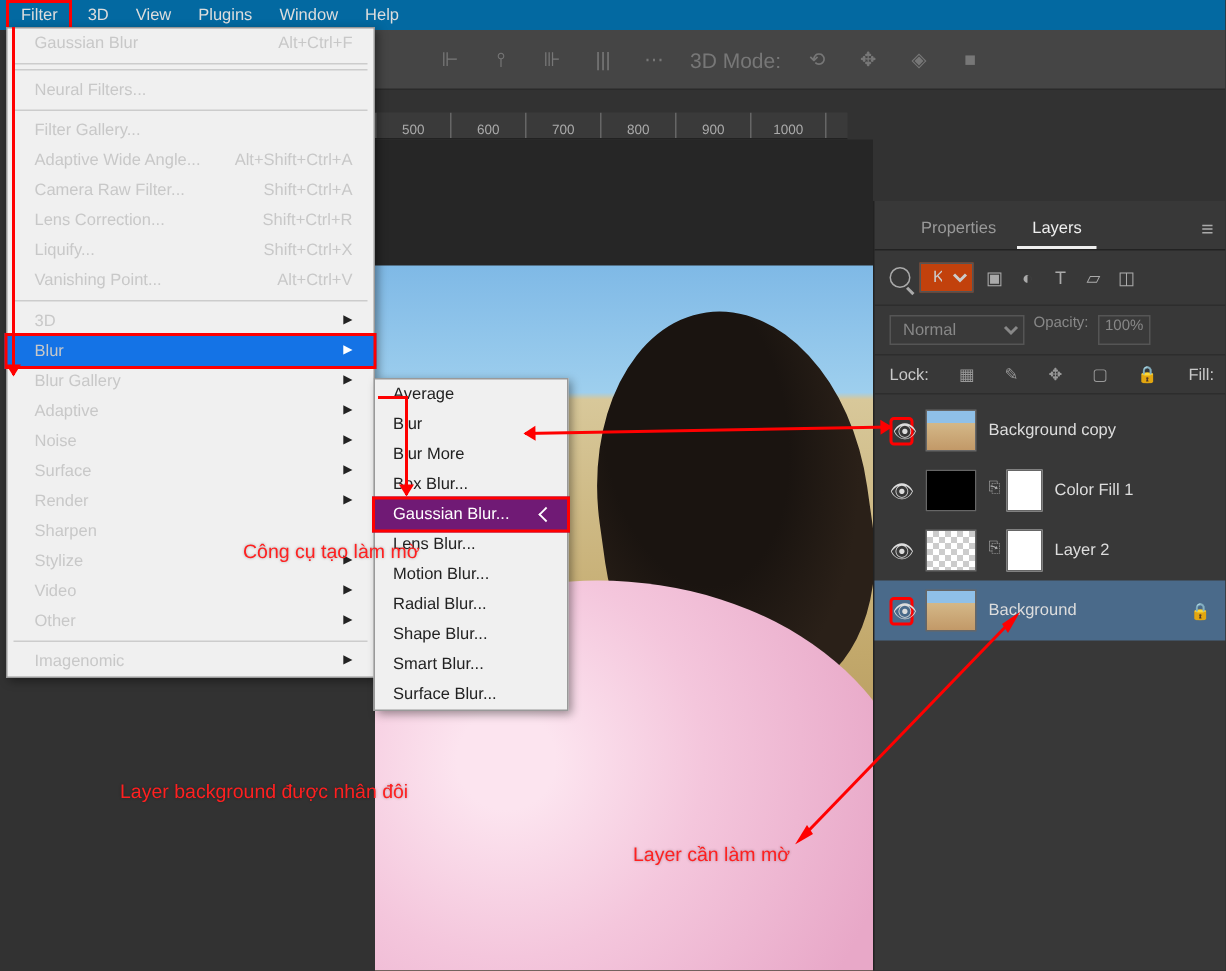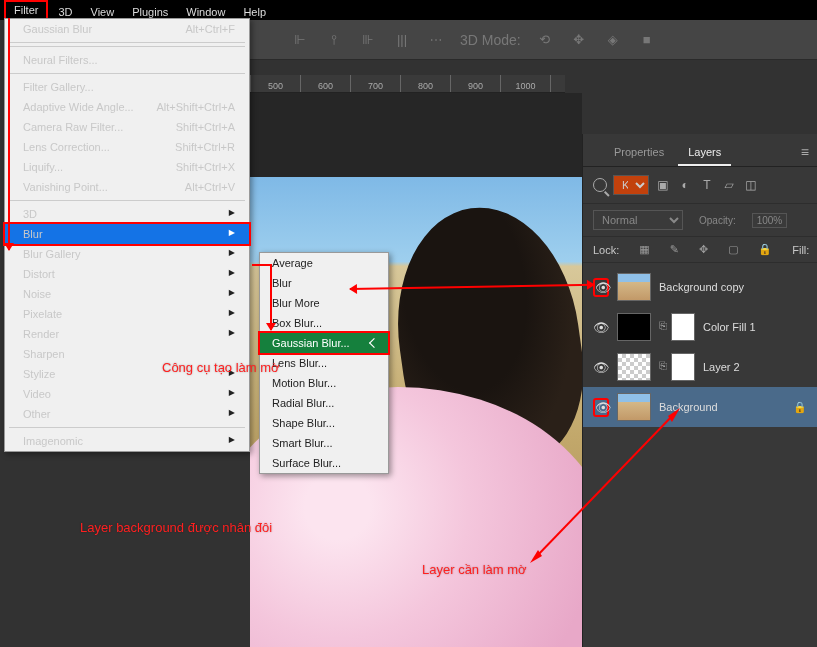--- a/index.html
+++ b/index.html
@@ -1,33 +1,33 @@
 <!DOCTYPE html>
 <html><head>
 <meta charset="utf-8">
 <style>
 *{margin:0;padding:0;box-sizing:border-box;font-family:Tahoma,Arial,sans-serif;font-size:11px;color:#c8c8c8;user-select:none}
 body{width:817px;height:647px;background:#323232;overflow:hidden;position:relative}
-.menubar{height:20px;background:#000000;display:flex;align-items:flex-end;padding-left:4px;gap:2px}
+.menubar{height:20px;background:#0369a1;display:flex;align-items:center;padding-left:4px;gap:2px}
 .menubar .mitem{padding:2px 8px;color:#ddd;cursor:pointer}
 .filter-tab{border:2px solid red;padding:0 6px}
 .arrow-down-1{position:absolute;left:8px;top:18px;width:2px;height:232px;background:red;z-index:50}
 .arrow-down-1::after{content:'';position:absolute;bottom:-6px;left:-4px;border:5px solid transparent;border-top:8px solid red}
 .arrow-right-2{position:absolute;left:252px;top:264px;width:20px;height:2px;background:red;z-index:50}
 .arrow-right-2-v{position:absolute;left:270px;top:264px;width:2px;height:66px;background:red;z-index:50}
 .arrow-right-2-v::after{content:'';position:absolute;bottom:-6px;left:-4px;border:5px solid transparent;border-top:8px solid red}
 .dropdown1{position:absolute;left:4px;top:18px;width:246px;background:#f0f0f0;border:1px solid #999;z-index:40;box-shadow:2px 2px 6px rgba(0,0,0,.4)}
 .dropdown1 .di{display:flex;justify-content:space-between;padding:4px 14px 4px 18px;color:#222;cursor:pointer}
 .dropdown1 .sep{height:1px;background:#ccc;margin:3px 4px}
 .dropdown1 .hasub::after{content:'▶';font-size:8px;color:#222}
 .dropdown1 .blur{background:#1473e6;color:#fff;border:2px solid red;margin:-2px}
 .dropdown1 .blur::after{color:#fff}
-.dropdown2{position:absolute;left:259px;top:252px;width:130px;background:#f0f0f0;border:1px solid #999;z-index:45;box-shadow:2px 2px 6px rgba(0,0,0,.4)}
+.dropdown2{position:absolute;left:249px;top:252px;width:130px;background:#f0f0f0;border:1px solid #999;z-index:45;box-shadow:2px 2px 6px rgba(0,0,0,.4)}
 .dropdown2 .di{padding:4px 12px;color:#222;cursor:pointer}
-.dropdown2 .gauss{background:#15803d;color:#fff;border:2px solid red;margin:-2px;position:relative}
+.dropdown2 .gauss{background:#701a75;color:#fff;border:2px solid red;margin:-2px;position:relative}
 .dropdown2 .gauss::after{content:'';position:absolute;right:8px;top:4px;width:10px;height:10px;border-left:2px solid #fff;border-bottom:2px solid #fff;transform:rotate(45deg) scale(.6)}
 .toolbar{position:absolute;top:20px;left:250px;right:0;height:40px;background:#454545;display:flex;align-items:center;gap:14px;padding-left:40px;border-bottom:1px solid #2a2a2a}
 .toolbar .tico{width:20px;height:16px;opacity:.6;display:flex;align-items:center;justify-content:center;color:#999;font-size:13px}
 .ruler{position:absolute;top:75px;left:250px;right:252px;height:18px;background:#3a3a3a;display:flex;overflow:hidden;border-bottom:1px solid #222}
 .ruler span{flex:0 0 50px;text-align:center;color:#aaa;font-size:9px;border-left:1px solid #666;padding-top:6px}
 .canvas{position:absolute;top:93px;left:250px;right:235px;bottom:0;background:#262626;display:flex;align-items:flex-end;justify-content:center}
 .photo{width:100%;height:470px;background:linear-gradient(180deg,#7fb9e6 0%,#9ecfee 18%,#d8c89a 19%,#c2a86b 55%,#9f824c 100%);position:relative;overflow:hidden}
 .hair{position:absolute;top:30px;left:45%;width:180px;height:260px;background:radial-gradient(ellipse at 40% 30%,#1a1410 40%,#2a2018 70%);border-radius:50% 50% 40% 40%;transform:rotate(-8deg)}
 .dress{position:absolute;bottom:-40px;left:-30px;right:-30px;height:300px;background:radial-gradient(circle at 30% 40%,#fce4ef 10%,#f4c6dc 40%,#e8a8c8 80%);border-radius:50% 60% 20% 20%}
 .anno{position:absolute;color:#ff2020;font-size:13px;font-weight:normal;z-index:60;text-shadow:0 0 2px rgba(0,0,0,.3)}
@@ -39,21 +39,21 @@
 .panelwrap{position:absolute;top:134px;right:0;width:235px;bottom:0;background:#383838;border-left:1px solid #222}
 .ptabs{display:flex;gap:4px;padding:6px 21px 0;border-bottom:1px solid #222;position:relative}
 .ptab{padding:6px 10px;color:#999;cursor:pointer}
 .ptab.active{color:#eee;border-bottom:2px solid #eee}
 .pmenu{position:absolute;right:8px;top:10px;color:#aaa;font-size:14px;cursor:pointer}
 .filterrow{display:flex;align-items:center;gap:6px;padding:8px 10px;border-bottom:1px solid #2d2d2d}
 .filterrow .search{width:14px;height:14px;border:1.5px solid #aaa;border-radius:50%;position:relative}
 .filterrow .search::after{content:'';position:absolute;width:6px;height:1.5px;background:#aaa;bottom:-3px;right:-4px;transform:rotate(45deg)}
 .filterrow select{background:#c2410c;border:1px solid #555;color:#ccc;font-size:11px;padding:2px 4px;width:36px}
 .ficon{width:16px;height:16px;display:flex;align-items:center;justify-content:center;color:#aaa;cursor:pointer;font-size:12px}
-.blendrow{display:flex;align-items:center;gap:16px;padding:6px 10px;border-bottom:1px solid #2d2d2d}
+.blendrow{display:flex;gap:6px;padding:6px 10px;border-bottom:1px solid #2d2d2d}
 .blendrow select{background:#3a3a3a;border:1px solid #555;color:#888;font-size:11px;padding:2px 4px;flex:1;max-width:90px}
 .blendrow .lbl{color:#888;font-size:10px}
 .blendrow .pct{background:#3a3a3a;border:1px solid #555;padding:1px 4px;font-size:10px;color:#888}
 .lockrow{display:flex;align-items:center;gap:20px;padding:6px 10px;border-bottom:1px solid #2d2d2d;font-size:10px;color:#888}
 .lockrow .lic{width:14px;text-align:center;color:#999;font-size:11px}
 .layers{padding:4px 0}
 .layer{display:flex;align-items:center;gap:8px;padding:6px 10px;cursor:pointer;position:relative}
 .layer.sel{background:#4a6a8a}
 .eye{width:16px;text-align:center;color:#ddd;font-size:13px}
 .eye.red{border:2px solid red;border-radius:3px}
@@ -149,27 +149,27 @@
   <div class="di hasub">
       <span>3D</span>
     </div>
   <div class="di hasub blur">
       <span>Blur</span>
     </div>
   <div class="di hasub">
       <span>Blur Gallery</span>
     </div>
   <div class="di hasub">
-      <span>Distort</span>
+      <span>Adaptive</span>
     </div>
   <div class="di hasub">
       <span>Noise</span>
     </div>
   <div class="di hasub">
-      <span>Pixelate</span>
+      <span>Surface</span>
     </div>
   <div class="di hasub">
       <span>Render</span>
     </div>
   <div class="di">
       <span>Sharpen</span>
     </div>
   <div class="di hasub">
       <span>Stylize</span>
     </div>

